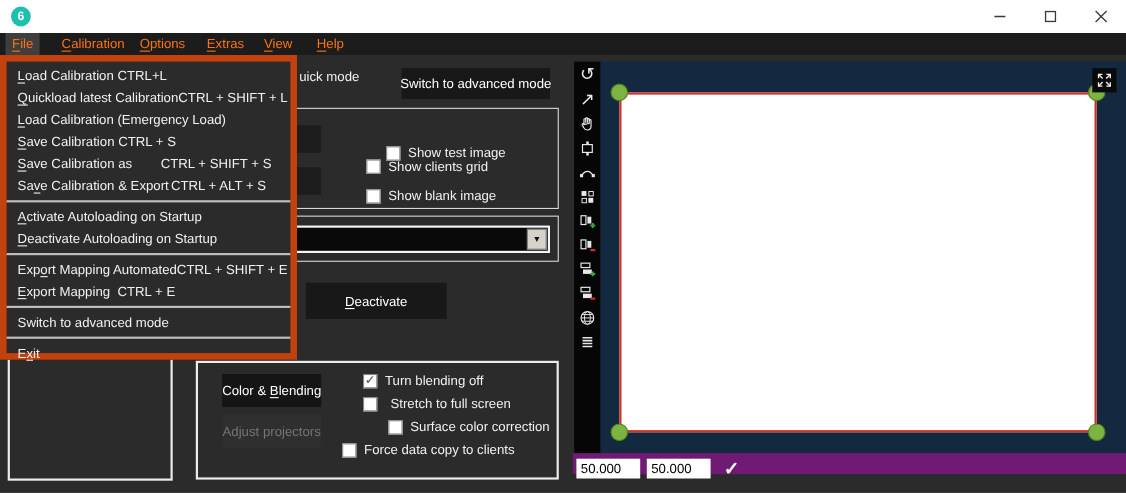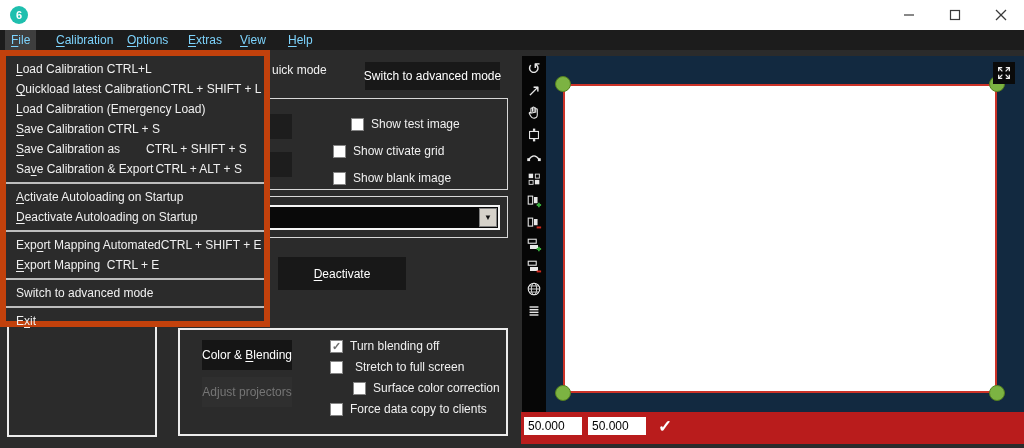--- a/index.html
+++ b/index.html
@@ -12,21 +12,21 @@
   .titlebar { position:absolute; left:0; top:0; width:1024px; height:30px; background:#ffffff; color:#1a1a1a; }
   .logo { position:absolute; left:10px; top:6px; width:18px; height:18px; border-radius:50%;
           background:#1fbfae; color:#fff; font-weight:bold; font-size:11px;
           display:flex; align-items:center; justify-content:center; }
   .wtitle { position:absolute; left:36px; top:0; height:30px; line-height:30px; font-size:13.5px; }
   .wincontrols { position:absolute; right:0; top:0; height:30px; display:flex; }
   .wc { width:46px; height:30px; display:flex; align-items:center; justify-content:center; }
   .wc svg { stroke:#3a3a3a; stroke-width:1.2; fill:none; }
   
   .menubar { position:absolute; left:0; top:30px; width:1024px; height:20px; background:#1c1c1c; }
-  .mb-item { position:absolute; top:0; height:20px; line-height:20px; padding:0 6px; color:#7dd3fc; white-space:pre; }
+  .mb-item { position:absolute; top:0; height:20px; line-height:20px; padding:0 6px; color:#f97316; white-space:pre; }
   .mb-item.active { background:#3e3e3e; }
   .mn { text-decoration:underline; text-underline-offset:2px; }
   
   .menu { position:absolute; left:0; top:50px; width:270px; height:277px; background:#2b2b2b;
           border:6px solid #c2410c; z-index:100; padding-top:3px; }
   .mi { height:20px; display:flex; align-items:center; padding:0 10px 0 10px; white-space:pre; }
   .mi .lbl { white-space:pre; }
   .sc { margin-left:auto; }
   .sc-mid { margin-left:26px; margin-right:auto; }
   .sc-flush { margin-left:2px; margin-right:auto; }
@@ -56,21 +56,21 @@
   .tool { width:18px; height:18px; display:flex; align-items:center; justify-content:center;
           color:#e8e8e8; font-size:16px; line-height:18px; }
   .tool svg { display:block; }
   .canvas { position:absolute; left:25px; top:0; width:478px; height:356px; background:#122940; }
   .screenrect { position:absolute; left:17px; top:28px; width:434px; height:309px;
                 background:#ffffff; border:2px solid #cc3328; }
   .handle { position:absolute; width:16px; height:16px; border-radius:50%;
             background:#7cb342; border:1px solid #55801f; }
   .expand { position:absolute; left:447px; top:6px; width:22px; height:22px; background:#0a0a0a;
             display:flex; align-items:center; justify-content:center; }
-  .bottombar { position:absolute; left:0; top:356px; width:503px; height:32px; background:#b91c1c;padding-left:20px; }
+  .bottombar { position:absolute; left:0; top:356px; width:503px; height:19px; background:#701a75;padding-left:20px; }
   .coord { position:absolute; top:5px; width:58px; height:18px; background:#fff; color:#000;
            border:0; font-family:"Liberation Sans", sans-serif; font-size:12px; padding:0 4px; }
   .confirm { position:absolute; left:132px; top:2px; width:24px; height:24px; color:#fff;
              font-size:17px; font-weight:bold; display:flex; align-items:center; justify-content:center; }
 </style>
 </head>
 <body>
 
 <div id="app">
 
@@ -107,27 +107,27 @@
 
   <div class="groupbox thick" style="left:7px; top:120px; width:150px; height:317px;"></div>
 
   <span class="mode-label" style="left:272px; top:60px;">uick mode</span>
   <div class="btn-dark" style="left:365px; top:62px; width:135px; height:28px;">Switch to advanced mode</div>
 
   <div class="groupbox" style="left:178px; top:98px; width:330px; height:92px;"></div>
   <div class="obscured" style="left:200px; top:114px; width:92px; height:25px;"></div>
   <div class="obscured" style="left:200px; top:152px; width:92px; height:25px;"></div>
 
-  <div class="cb-row" style="left:333px; top:117px;padding-left:18px;">
+  <div class="cb-row" style="left:333px; top:132px;padding-left:18px;">
     <span class="cb"></span>
     <span>Show test image</span>
   </div>
   <div class="cb-row" style="left:333px; top:144px;">
     <span class="cb"></span>
-    <span>Show ctivate grid</span>
+    <span>Show clients grid</span>
   </div>
   <div class="cb-row" style="left:333px; top:171px;">
     <span class="cb"></span>
     <span>Show blank image</span>
   </div>
 
   <div class="groupbox" style="left:178px; top:196px; width:330px; height:42px;"></div>
   <div class="combo" style="left:186px; top:205px; width:314px; height:25px;">
     <span class="combo-btn">
         <span>▼</span>
@@ -151,21 +151,21 @@
     <span>Turn blending off</span>
   </div>
   <div class="cb-row" style="left:330px; top:360px;gap:12px;">
     <span class="cb"></span>
     <span>Stretch to full screen</span>
   </div>
   <div class="cb-row" style="left:330px; top:381px;padding-left:23px;">
     <span class="cb"></span>
     <span>Surface color correction</span>
   </div>
-  <div class="cb-row" style="left:330px; top:402px;">
+  <div class="cb-row" style="left:311px; top:402px;">
     <span class="cb"></span>
     <span>Force data copy to clients</span>
   </div>
 
   <div class="rpanel">
     <div class="toolstrip">
       <div class="tool">↺</div>
       <div class="tool">↗</div>
       <div class="tool">
         <svg width="16" height="16" viewBox="0 0 18 18">

